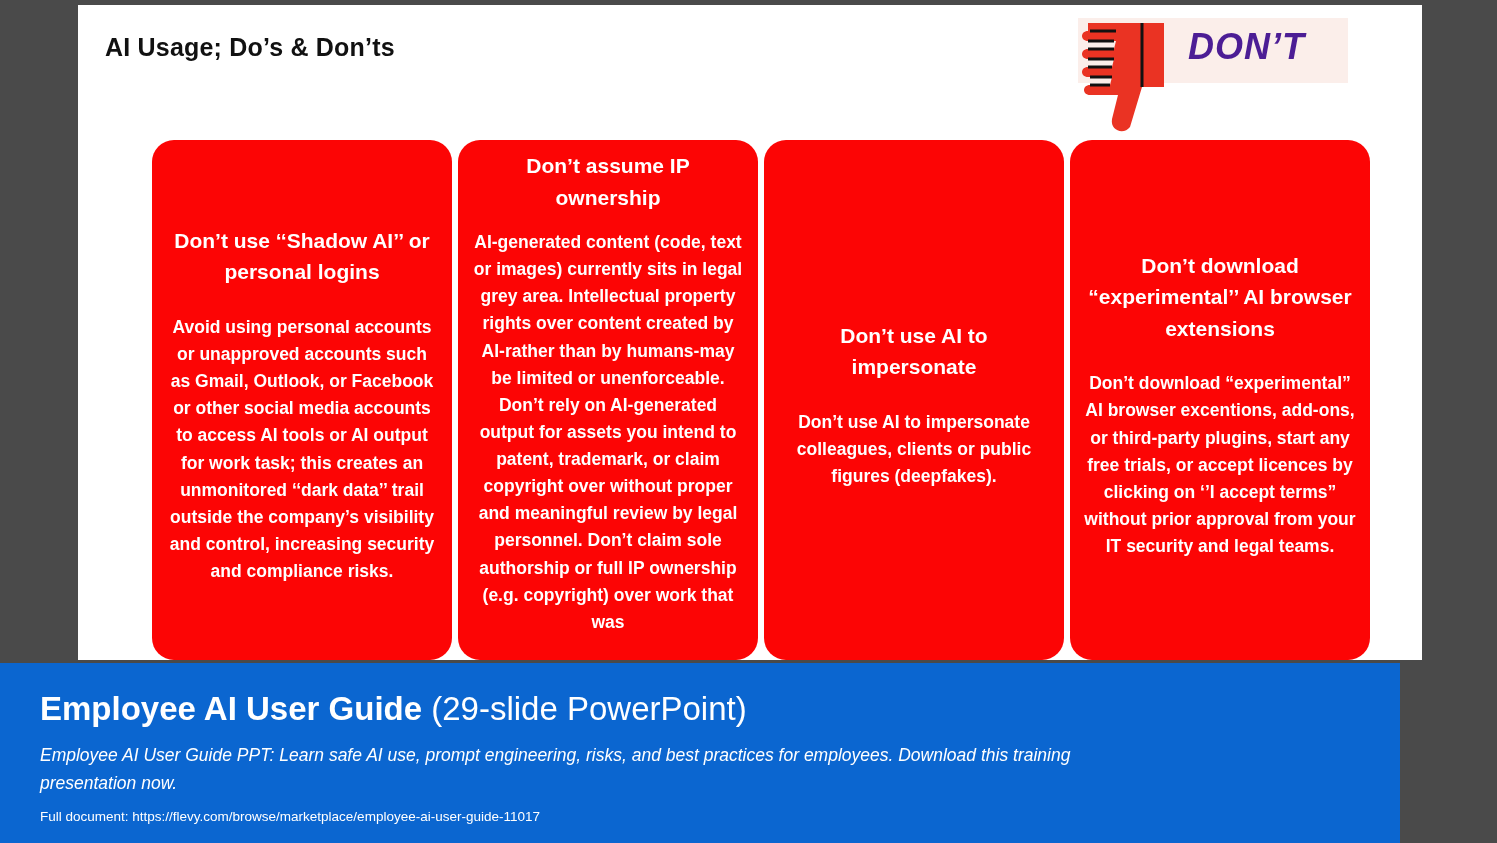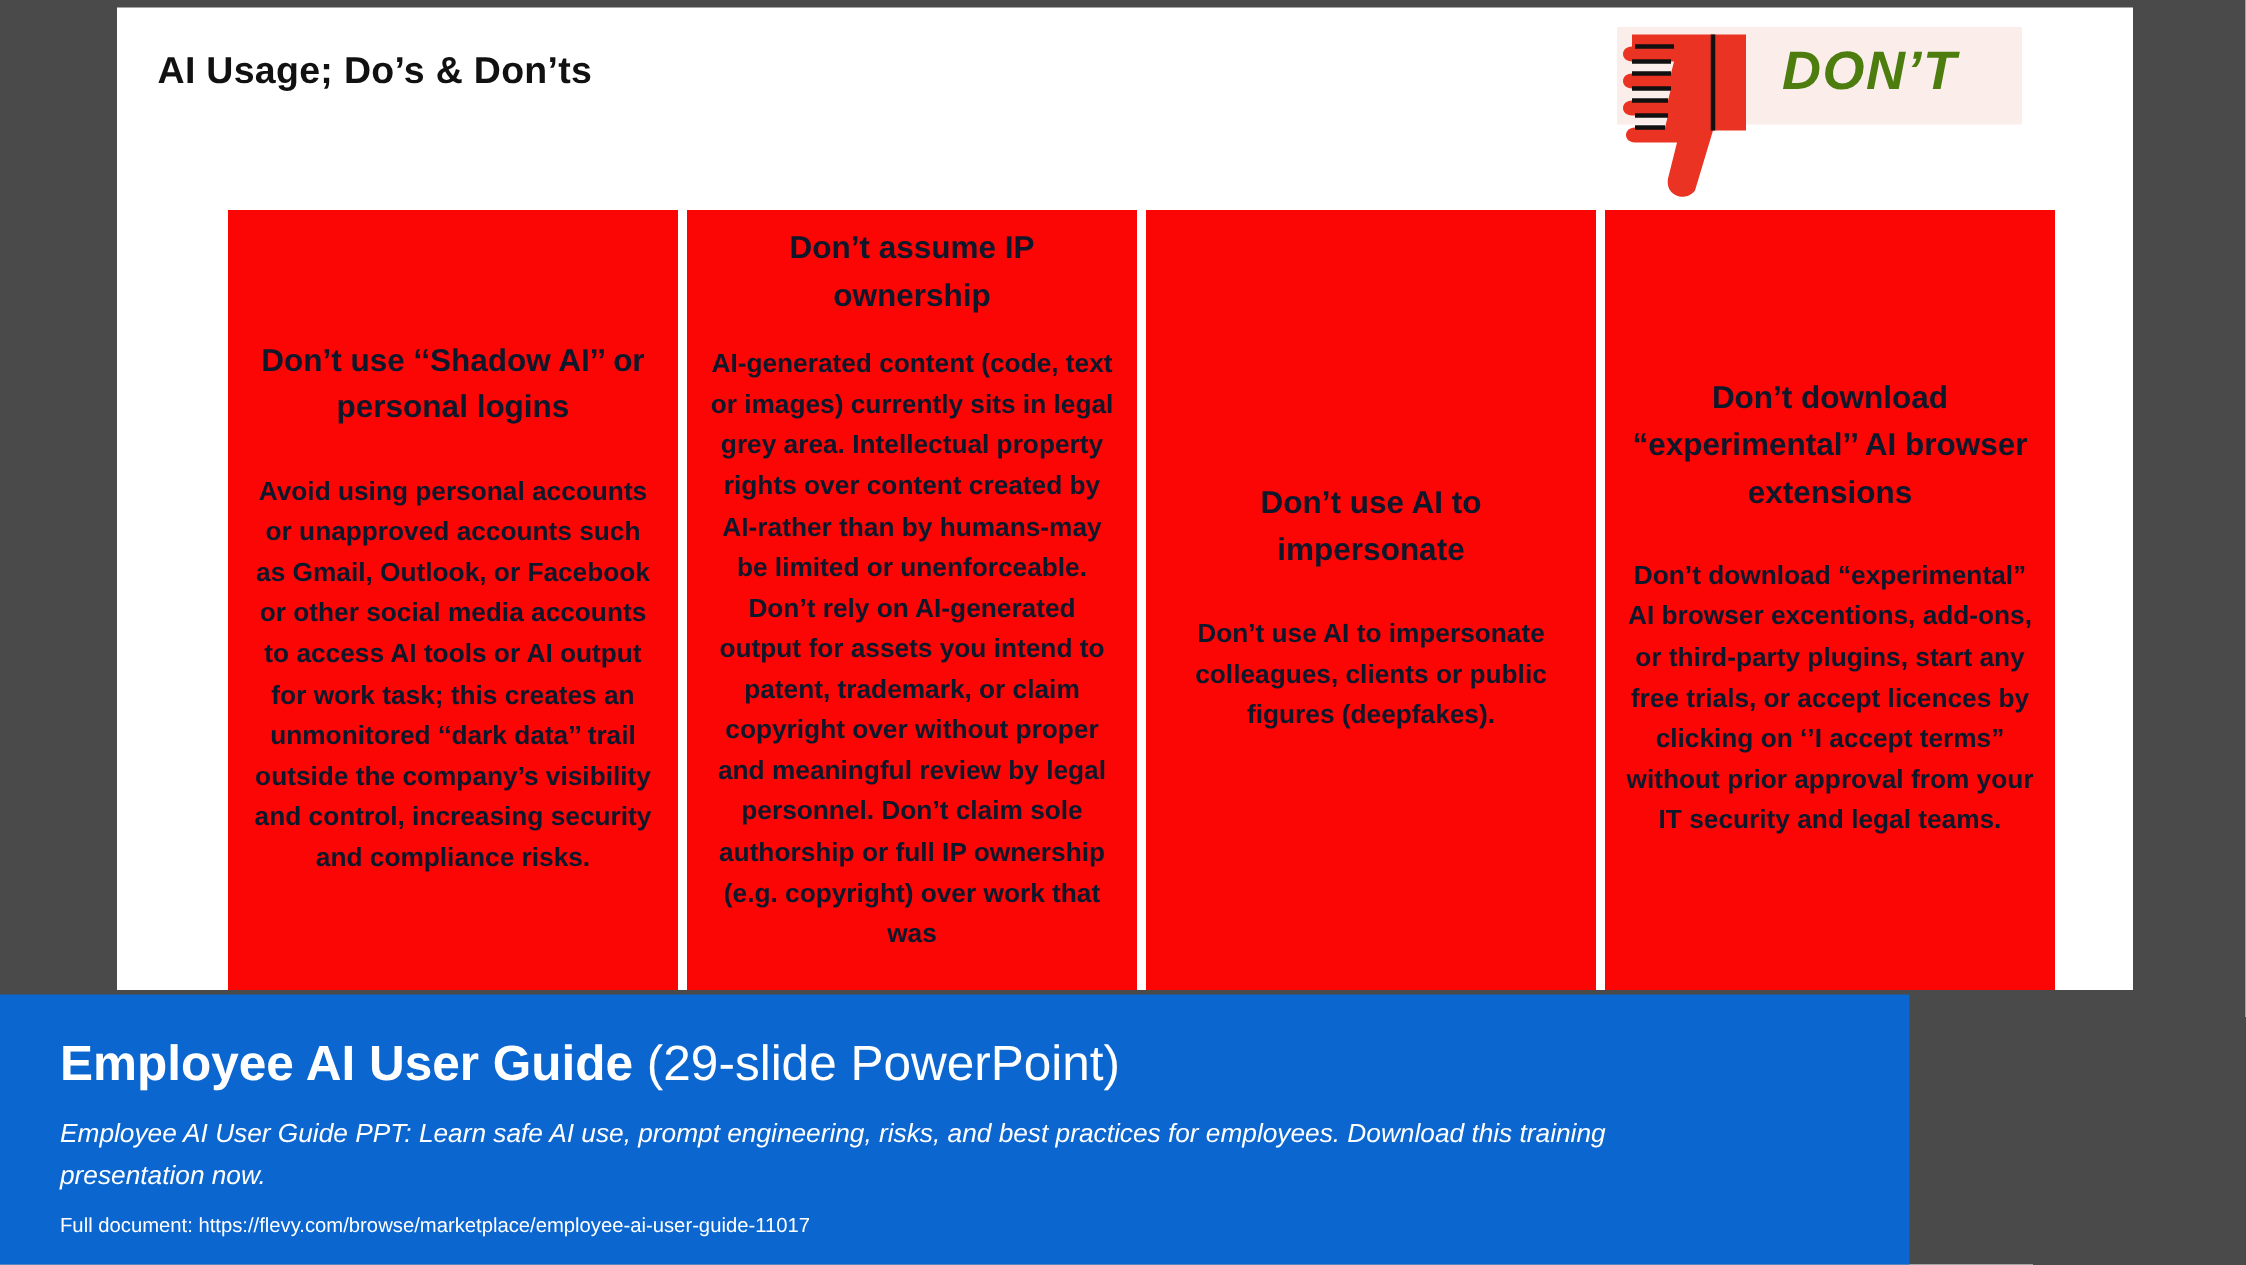--- a/index.html
+++ b/index.html
@@ -45,21 +45,21 @@
     height: 65px;
     background: #fbeeea;
   }
   .dont-badge-text {
     position: absolute;
     left: 110px;
     top: 8px;
     font-size: 36px;
     font-style: italic;
     font-weight: bold;
-    color: #4d7c0f;
+    color: #4c1d95;
     letter-spacing: 1px;
   }
   .thumb-icon {
     position: absolute;
     left: 1002px;
     top: 10px;
     width: 100px;
     height: 120px;
   }
 
@@ -68,28 +68,29 @@
     position: absolute;
     left: 74px;
     top: 135px;
     width: 1218px;
     height: 520px;
     display: flex;
     gap: 6px;
   }
   .col {
     background: #fc0505;
-    color: #0f172a;
+    color: #ffffff;
     flex: 1 1 0;
     padding: 10px 14px 0 14px;
     box-sizing: border-box;
     display: flex;
     flex-direction: column;
     align-items: center;
     overflow: hidden;
+    border-radius: 22px;
   }
   .col-head {
     font-size: 21px;
     font-weight: bold;
     line-height: 1.5;
     text-align: center;
     margin: 0;
   }
   .col-body {
     font-size: 17.5px;
@@ -104,21 +105,21 @@
   .col.v-top { justify-content: flex-start; }
 
   .gap-sm { height: 16px; }
   .gap-md { height: 26px; }
 
   
   .footer {
     position: absolute;
     left: 0;
     top: 663px;
-    width: 1273px;
+    width: 1400px;
     height: 180px;
     background: #0b66d0;
     color: #ffffff;
     box-sizing: border-box;
     padding: 26px 40px 0 40px;
   }
   .footer-title {
     font-size: 33px;
     margin: 0;
     line-height: 1.2;

